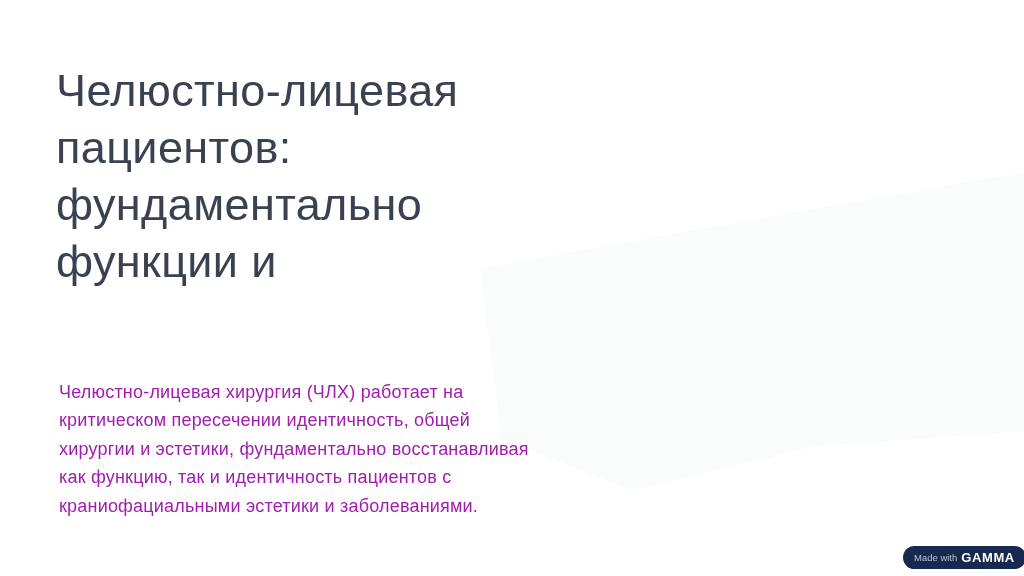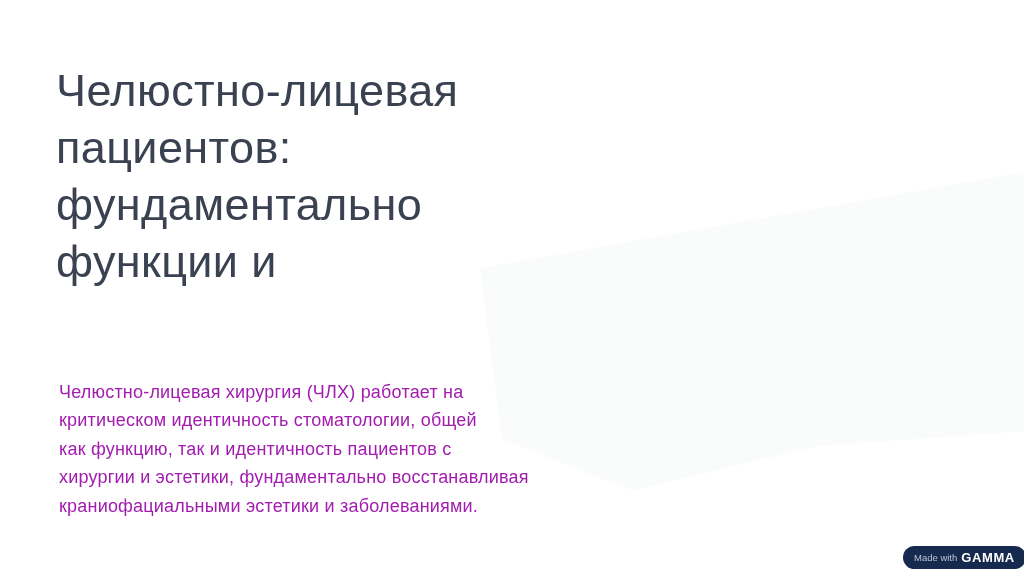--- a/index.html
+++ b/index.html
@@ -93,23 +93,23 @@
 
   <h1 class="title">
     <span class="line">Челюстно-лицевая</span>
     <span class="line">пациентов:</span>
     <span class="line">фундаментально</span>
     <span class="line">функции и</span>
   </h1>
 
   <p class="paragraph">
     <span class="line">Челюстно-лицевая хирургия (ЧЛХ) работает на</span>
-    <span class="line">критическом идентичность стоматологии, общей</span>
+    <span class="line">критическом пересечении идентичность, общей</span>
+    <span class="line">хирургии и эстетики, фундаментально восстанавливая</span>
     <span class="line">как функцию, так и идентичность пациентов с</span>
-    <span class="line">хирургии и эстетики, фундаментально восстанавливая</span>
     <span class="line">краниофациальными эстетики и заболеваниями.</span>
   </p>
 
   <a class="badge">
     <span class="made-with">Made with</span>
     <span class="brand">GAMMA</span>
   </a>
 
 </div>
 

